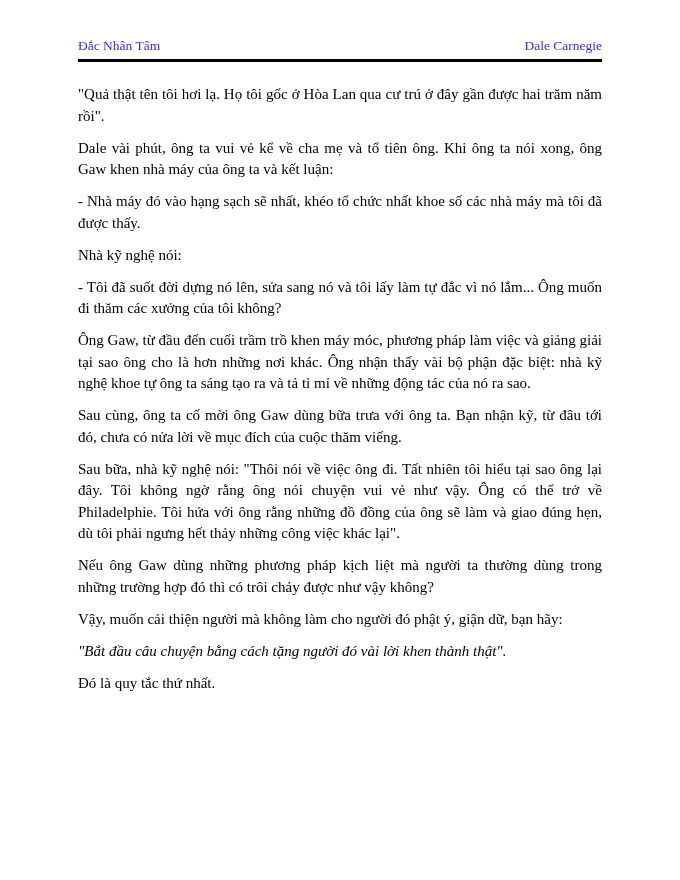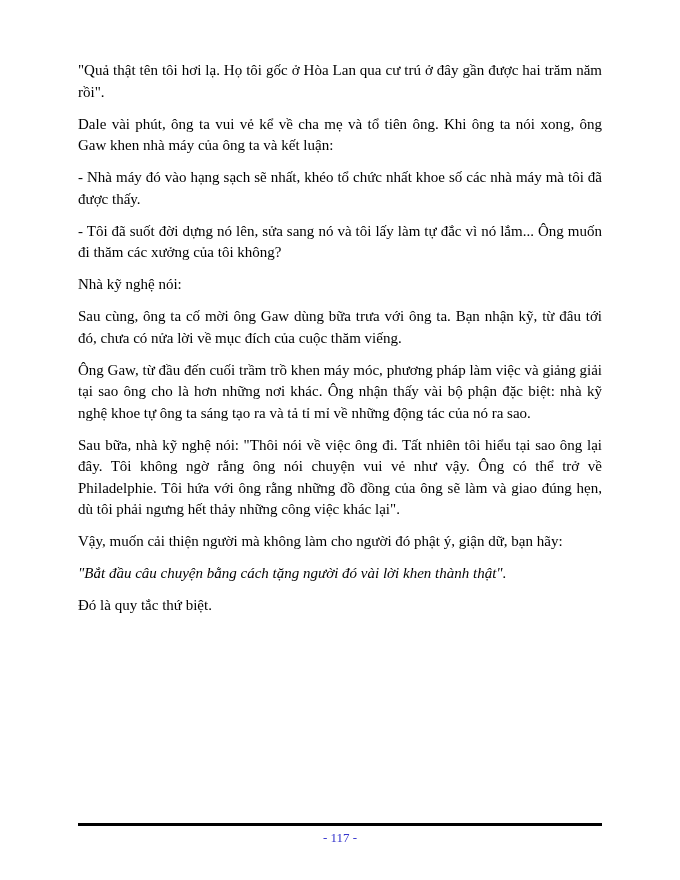--- a/index.html
+++ b/index.html
@@ -47,33 +47,35 @@
   footer.page-footer .page-number {
     color: #3333cc;
     font-size: 13px;
   }
 </style>
 </head>
 <body>
 
 <div class="page">
 
+  <header class="page-header">
+    <span>Đắc Nhân Tâm</span>
+    <span>Dale Carnegie</span>
+  </header>
 
   <main class="page-body" id="content">
 
   <p>"Quả thật tên tôi hơi lạ. Họ tôi gốc ở Hòa Lan qua cư trú ở đây gần được hai trăm năm rồi".</p>
       <p>Dale vài phút, ông ta vui vẻ kể về cha mẹ và tổ tiên ông. Khi ông ta nói xong, ông Gaw khen nhà máy của ông ta và kết luận:</p>
       <p>- Nhà máy đó vào hạng sạch sẽ nhất, khéo tổ chức nhất khoe số các nhà máy mà tôi đã được thấy.</p>
+      <p>Nhà kỹ nghệ nói:</p>
       <p>- Tôi đã suốt đời dựng nó lên, sửa sang nó và tôi lấy làm tự đắc vì nó lắm... Ông muốn đi thăm các xưởng của tôi không?</p>
-      <p>Nhà kỹ nghệ nói:</p>
+      <p>Ông Gaw, từ đầu đến cuối trầm trồ khen máy móc, phương pháp làm việc và giảng giải tại sao ông cho là hơn những nơi khác. Ông nhận thấy vài bộ phận đặc biệt: nhà kỹ nghệ khoe tự ông ta sáng tạo ra và tả tỉ mỉ về những động tác của nó ra sao.</p>
       <p>Sau cùng, ông ta cố mời ông Gaw dùng bữa trưa với ông ta. Bạn nhận kỹ, từ đâu tới đó, chưa có nửa lời về mục đích của cuộc thăm viếng.</p>
-      <p>Ông Gaw, từ đầu đến cuối trầm trồ khen máy móc, phương pháp làm việc và giảng giải tại sao ông cho là hơn những nơi khác. Ông nhận thấy vài bộ phận đặc biệt: nhà kỹ nghệ khoe tự ông ta sáng tạo ra và tả tỉ mỉ về những động tác của nó ra sao.</p>
       <p>Sau bữa, nhà kỹ nghệ nói: "Thôi nói về việc ông đi. Tất nhiên tôi hiểu tại sao ông lại đây. Tôi không ngờ rằng ông nói chuyện vui vẻ như vậy. Ông có thể trở về Philadelphie. Tôi hứa với ông rằng những đồ đồng của ông sẽ làm và giao đúng hẹn, dù tôi phải ngưng hết thảy những công việc khác lại".</p>
+      <p>Nếu ông Gaw dùng những phương pháp kịch liệt mà người ta thường dùng trong những trường hợp đó thì có trôi chảy được như vậy không?</p>
       <p>Vậy, muốn cải thiện người mà không làm cho người đó phật ý, giận dữ, bạn hãy:</p>
       <p class="italic">"Bắt đầu câu chuyện bằng cách tặng người đó vài lời khen thành thật".</p>
-      <p>Đó là quy tắc thứ biệt.</p>
+      <p>Đó là quy tắc thứ nhất.</p>
     </main>
 
-  <footer class="page-footer">
-    <span class="page-number">- 117 -</span>
-  </footer>
 
 </div>
 
 </body></html>

